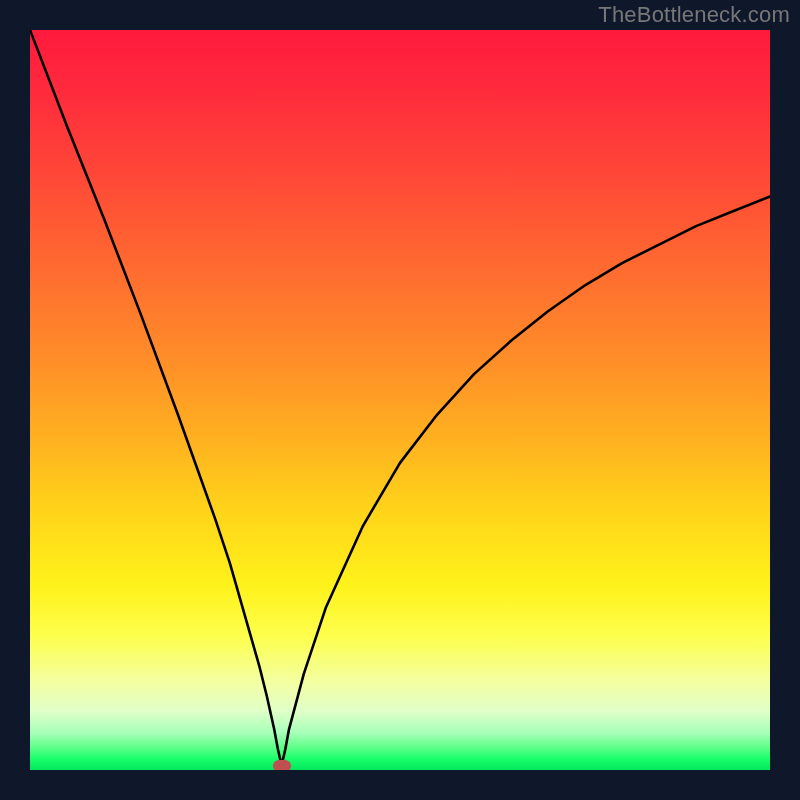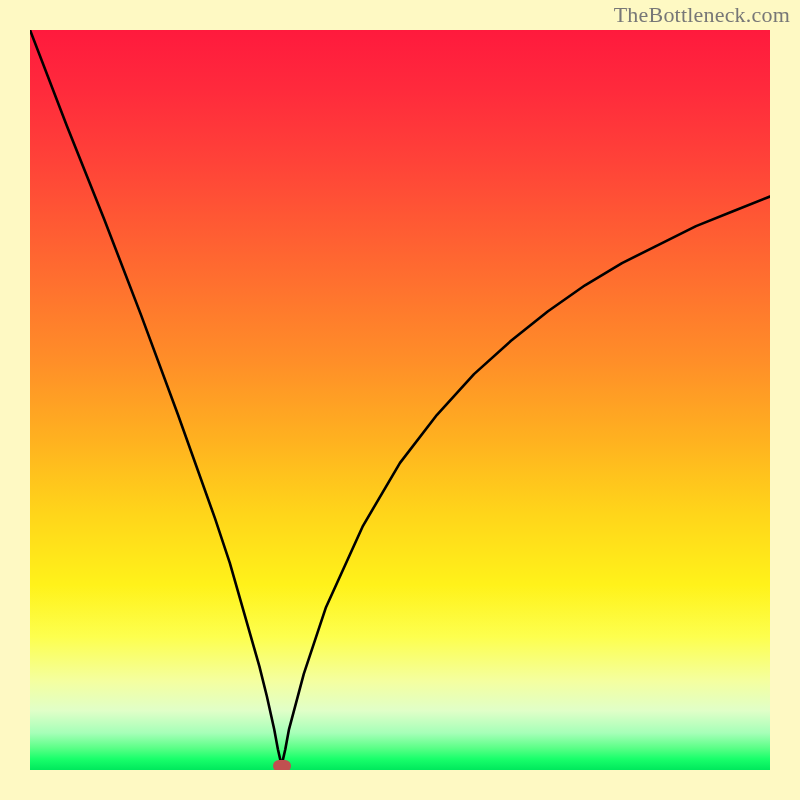--- a/index.html
+++ b/index.html
@@ -8,22 +8,21 @@
     width: 800px;
     height: 800px;
     background: #000;
     overflow: hidden;
     font-family: Arial, Helvetica, sans-serif;
   }
   .frame {
     position: relative;
     width: 800px;
     height: 800px;
-    background: #fef9c3;
-    font-family: Liberation Serif, serif;
+    background: #0f172a;
   }
   .watermark {
     position: absolute;
     top: 2px;
     right: 10px;
     color: #777;
     font-size: 22px;
     font-weight: 500;
     letter-spacing: 0.2px;
     z-index: 30;

